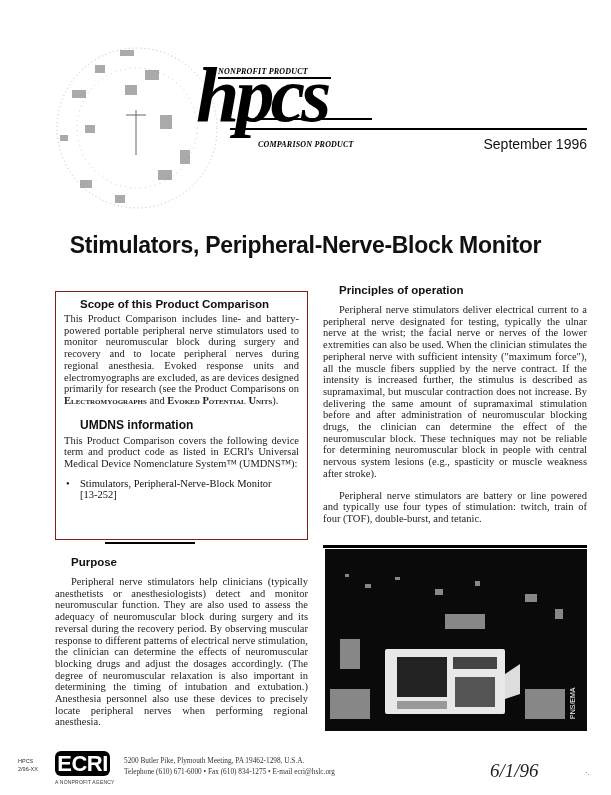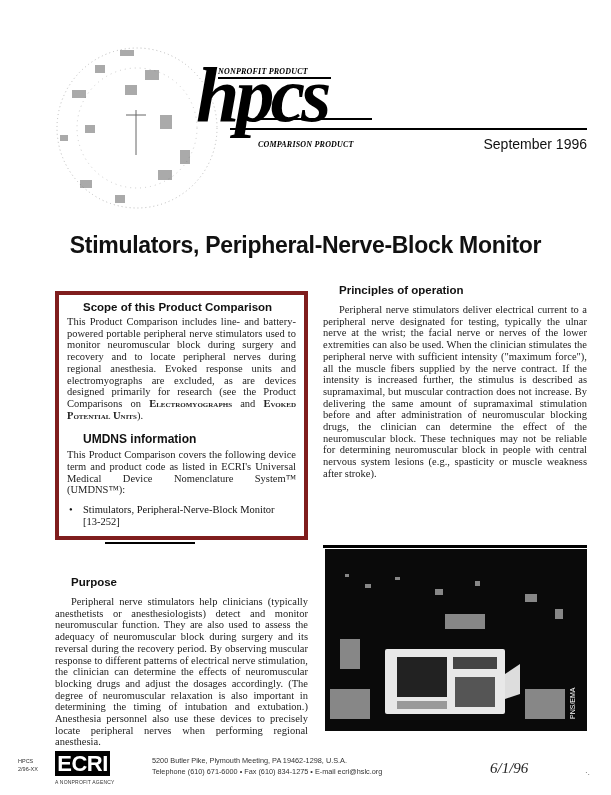--- a/index.html
+++ b/index.html
@@ -11,39 +11,39 @@
   .logo .top-label { left:22px; top:9px; }
   .logo .bot-label { left:43px; top:66px; }
   .logo .big { position:absolute; left:0px; top:2px; font-family:"Liberation Serif", serif; font-style:italic; font-weight:bold; font-size:78px; line-height:70px; letter-spacing:-4px; color:#000; }
   .logo .rule1 { position:absolute; left:22px; top:19px; width:113px; height:2px; background:#000; }
   .logo .rule2 { position:absolute; left:0px; top:60px; width:118px; height:2px; background:#000; }
   .header-rule { position:absolute; left:230px; top:128px; width:357px; height:2px; background:#000; }
   .date { position:absolute; right:24px; top:136px; font-family:"Liberation Sans", sans-serif; font-size:14px; color:#111;text-align:center; }
 
   .title { position:absolute; left:0; width:611px; top:232px; text-align:center; font-family:"Liberation Sans", sans-serif; font-weight:bold; font-size:23px; letter-spacing:-0.3px; color:#111; }
 
-  .sidebox { position:absolute; left:55px; top:291px; width:253px; height:249px; border:4px solid #7f1d1d; box-sizing:border-box; padding:6px 8px 6px 8px; }
+  .sidebox { position:absolute; left:55px; top:291px; width:253px; height:249px; border:1px solid #7f1d1d; box-sizing:border-box; padding:6px 8px 6px 8px; }
   .h3 { font-family:"Liberation Sans", sans-serif; font-weight:bold; font-size:11.5px; margin:0 0 3px 0; color:#111;padding-left:16px; }
   .body { font-family:"Liberation Serif", serif; font-size:10.5px; line-height:11.7px; text-align:justify; margin:0; color:#222; }
   .indent { text-indent:16px; }
   .smallcaps { font-weight:bold; font-variant:small-caps; }
   .bullet { display:flex; font-size:10.5px; line-height:11.7px; margin-top:8px; padding-left:2px; }
   .bullet .dot { width:14px; flex:none; }
   .under-rule { position:absolute; left:105px; top:542px; width:90px; height:2px; background:#000; }
 
-  .purpose { position:absolute; left:55px; top:576px; width:253px; }
+  .purpose { position:absolute; left:55px; top:556px; width:253px; }
   .principles { position:absolute; left:323px; top:284px; width:264px; }
   .photo-rule { position:absolute; left:323px; top:545px; width:264px; height:3px; background:#000; }
   .photo { position:absolute; left:325px; top:549px; width:262px; height:182px; background:#0a0a0a; overflow:hidden; }
 
   .footer-left { position:absolute; left:18px; top:757px; font-family:"Liberation Sans", sans-serif; font-size:5.5px; line-height:8px; color:#333; }
-  .ecri-box { position:absolute; left:55px; top:751px; width:55px; height:25px; background:#000; color:#fff; font-family:"Liberation Sans", sans-serif; font-weight:bold; font-size:22px; text-align:center; line-height:25px; letter-spacing:-0.5px; }
+  .ecri-box { position:absolute; left:55px; top:751px; width:55px; height:25px; background:#000; color:#fff; font-family:"Liberation Sans", sans-serif; font-weight:bold; font-size:22px; text-align:center; line-height:25px; letter-spacing:-0.5px;border-radius:6px; }
   .ecri-sub { position:absolute; left:55px; top:779px; width:60px; font-family:"Liberation Sans", sans-serif; font-size:5px; color:#333; letter-spacing:0.2px; }
-  .address { position:absolute; left:152px; top:755px; font-family:Liberation Sans, sans-serif; font-size:7.3px; line-height:11px; color:#333; }
-  .signature { position:absolute; left:490px; top:760px; font-family:"Liberation Serif", serif; font-style:italic; font-size:15px; color:#222; }
+  .address { position:absolute; left:124px; top:755px; font-family:Liberation Serif, serif; font-size:7.3px; line-height:11px; color:#333; }
+  .signature { position:absolute; left:490px; top:760px; font-family:"Liberation Serif", serif; font-style:italic; font-size:19px; color:#222; }
   .mark { position:absolute; left:585px; top:768px; font-size:8px; color:#444; }
 </style>
 </head>
 <body>
 
 <svg class="globe" viewBox="0 0 175 175">
   <g fill="#333">
     <circle cx="87" cy="88" r="80" fill="none" stroke="#bbb" stroke-dasharray="1 3" stroke-width="1"></circle>
     <circle cx="87" cy="88" r="60" fill="none" stroke="#ccc" stroke-dasharray="1 4" stroke-width="1"></circle>
     <rect x="70" y="10" width="14" height="6" fill="#555" opacity="0.5"></rect>
@@ -88,20 +88,21 @@
 <div class="under-rule"></div>
 
 <div class="purpose">
   <div class="h3" style="margin-bottom:8px;">Purpose</div>
   <p class="body indent">Peripheral nerve stimulators help clinicians (typically anesthetists or anesthesiologists) detect and monitor neuromuscular function. They are also used to assess the adequacy of neuromuscular block during surgery and its reversal during the recovery period. By observing muscular response to different patterns of electrical nerve stimulation, the clinician can determine the effects of neuromuscular blocking drugs and adjust the dosages accordingly. (The degree of neuromuscular relaxation is also important in determining the timing of intubation and extubation.) Anesthesia personnel also use these devices to precisely locate peripheral nerves when performing regional anesthesia.</p>
 </div>
 
 <div class="principles">
   <div class="h3" style="margin-bottom:8px;">Principles of operation</div>
   <p class="body indent">Peripheral nerve stimulators deliver electrical current to a peripheral nerve designated for testing, typically the ulnar nerve at the wrist; the facial nerve or nerves of the lower extremities can also be used. When the clinician stimulates the peripheral nerve with sufficient intensity ("maximum force"), all the muscle fibers supplied by the nerve contract. If the intensity is increased further, the stimulus is described as supramaximal, but muscular contraction does not increase. By delivering the same amount of supramaximal stimulation before and after administration of neuromuscular blocking drugs, the clinician can determine the effect of the neuromuscular block. These techniques may not be reliable for determining neuromuscular block in people with central nervous system lesions (e.g., spasticity or muscle weakness after stroke).</p>
+  <p class="body indent" style="margin-top:10px;">Peripheral nerve stimulators are battery or line powered and typically use four types of stimulation: twitch, train of four (TOF), double-burst, and tetanic.</p>
 </div>
 
 <div class="photo-rule"></div>
 <svg class="photo" viewBox="0 0 262 182">
   <rect x="0" y="0" width="262" height="182" fill="#0a0a0a"></rect>
   <g fill="#eee" opacity="0.55">
     <rect x="20" y="25" width="4" height="3"></rect>
       <rect x="40" y="35" width="6" height="4"></rect>
       <rect x="70" y="28" width="5" height="3"></rect>
     <rect x="110" y="40" width="8" height="6"></rect>

